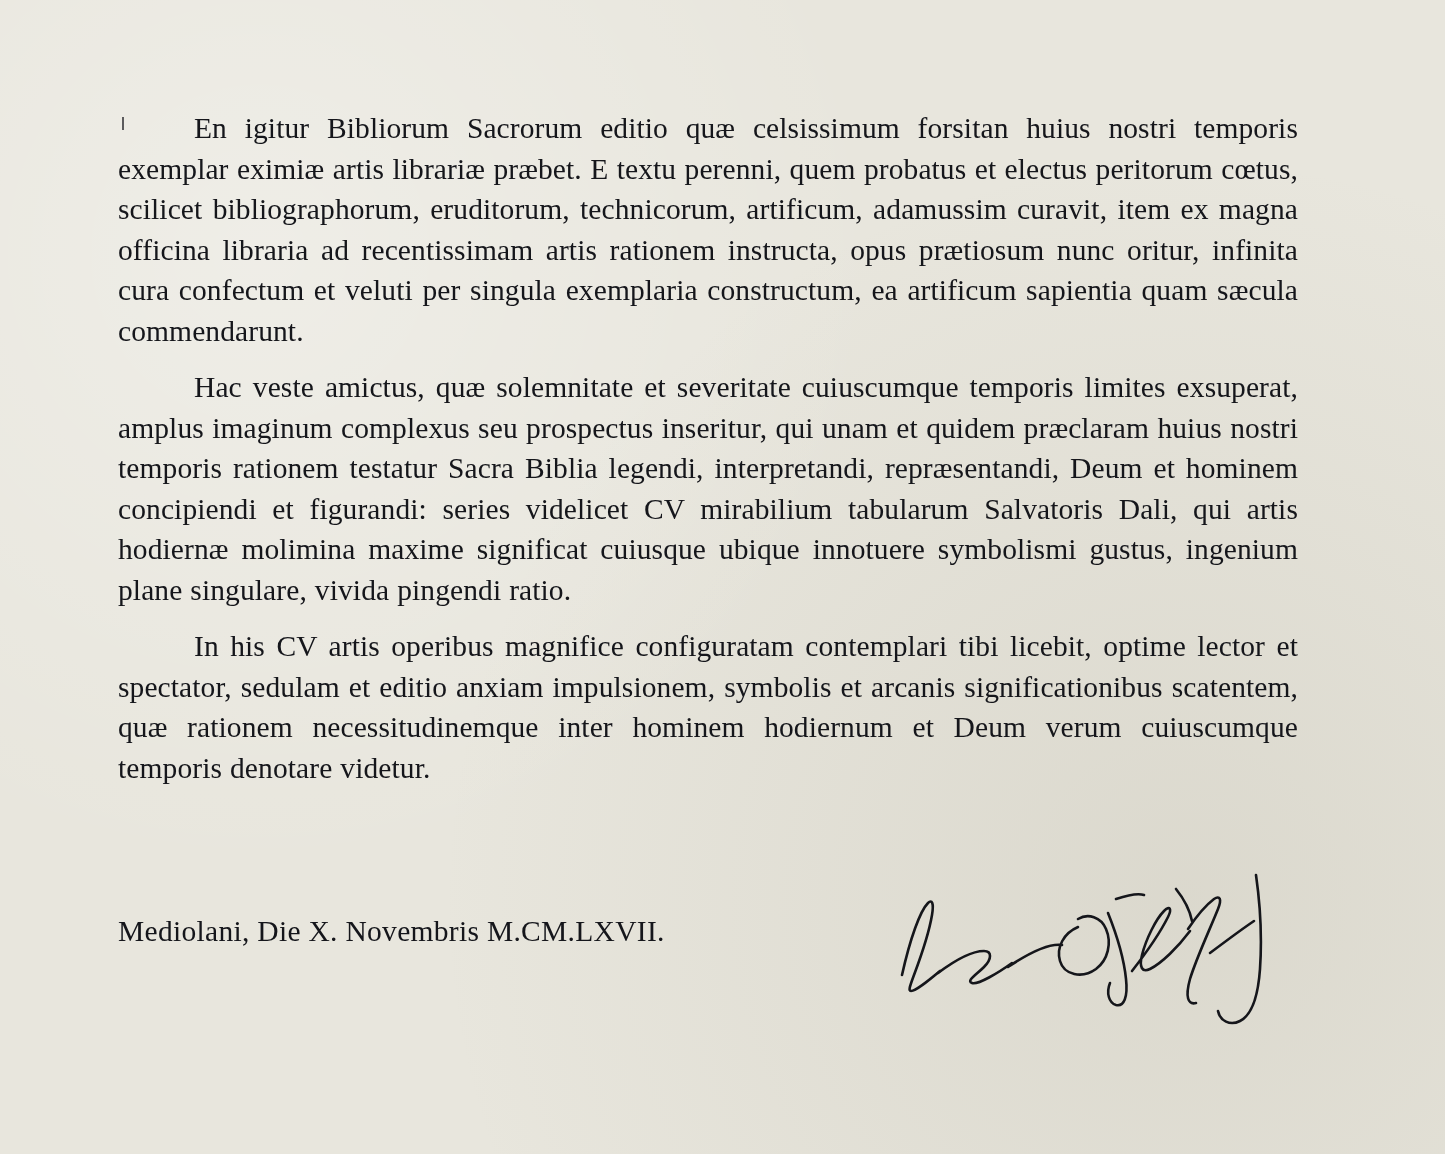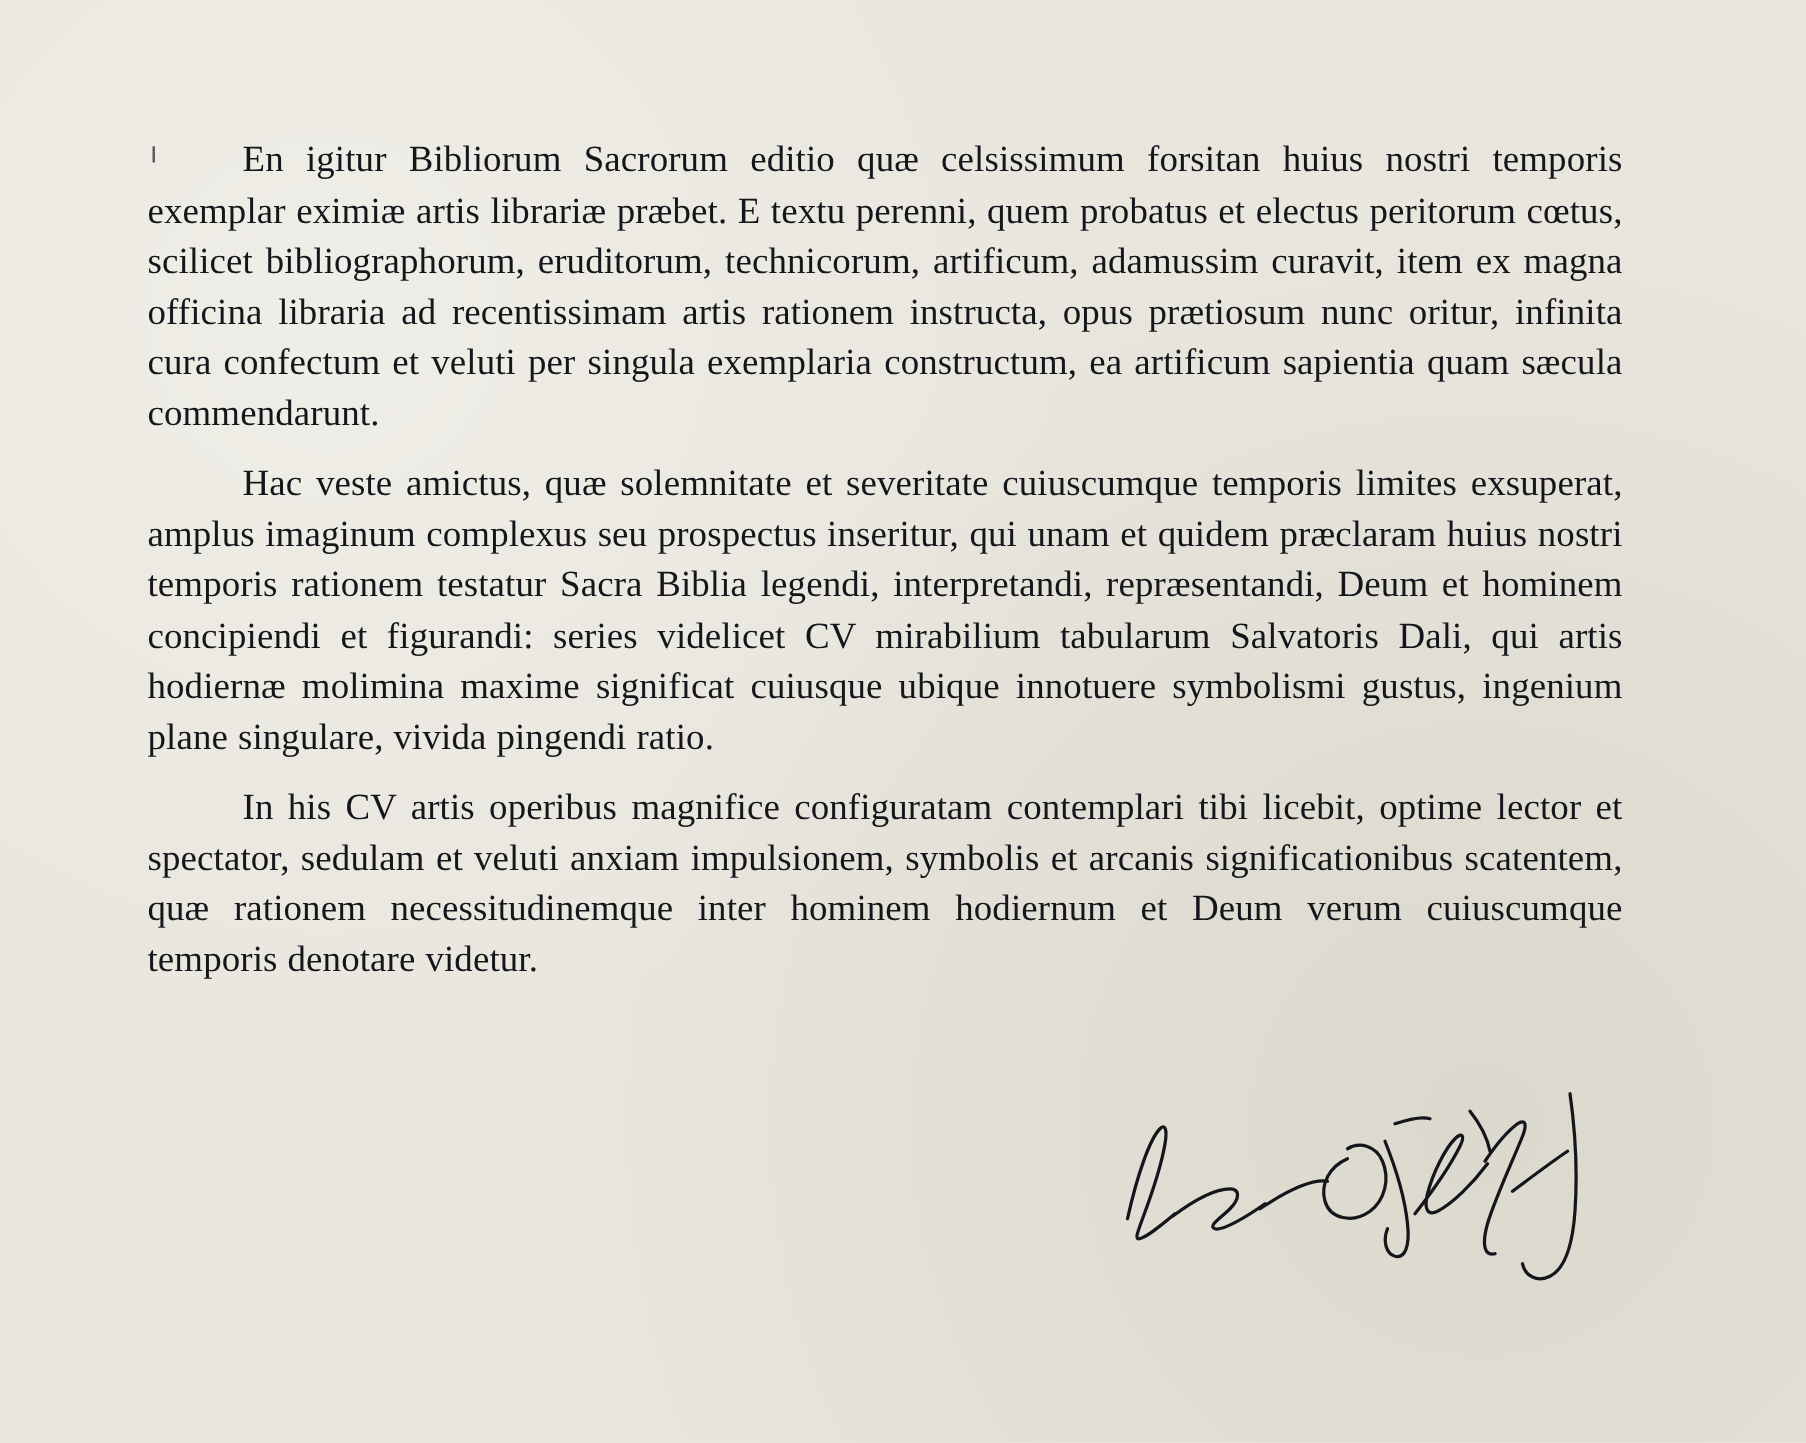--- a/index.html
+++ b/index.html
@@ -82,23 +82,24 @@
 
 <div class="page">
 
   <div class="grain"></div>
 
   <div class="tick"></div>
 
   <div class="text-block">
     <p class="para">En igitur Bibliorum Sacrorum editio quæ celsissimum forsitan huius nostri temporis exemplar eximiæ artis librariæ præbet. E textu perenni, quem probatus et electus peritorum cœtus, scilicet bibliographorum, eruditorum, technicorum, artificum, adamussim curavit, item ex magna officina libraria ad recentissimam artis rationem instructa, opus prætiosum nunc oritur, infinita cura confectum et veluti per singula exemplaria constructum, ea artificum sapientia quam sæcula commendarunt.</p>
     <p class="para">Hac veste amictus, quæ solemnitate et severitate cuiuscumque temporis limites exsuperat, amplus imaginum complexus seu prospectus inseritur, qui unam et quidem præclaram huius nostri temporis rationem testatur Sacra Biblia legendi, interpretandi, repræsentandi, Deum et hominem concipiendi et figurandi: series videlicet CV mirabilium tabularum Salvatoris Dali, qui artis hodiernæ molimina maxime significat cuiusque ubique innotuere symbolismi gustus, ingenium plane singulare, vivida pingendi ratio.</p>
-    <p class="para">In his CV artis operibus magnifice configuratam contemplari tibi licebit, optime lector et spectator, sedulam et veluti anxiam impulsionem, symbolis et arcanis significationibus scatentem, quæ rationem necessitudinemque inter hominem hodiernum et Deum verum cuiuscumque temporis denotare videtur.</p>
+    <p class="para">In his CV artis operibus magnifice configuratam contemplari tibi licebit, optime lector et spectator, sedulam et editio anxiam impulsionem, symbolis et arcanis significationibus scatentem, quæ rationem necessitudinemque inter hominem hodiernum et Deum verum cuiuscumque temporis denotare videtur.</p>
   </div>
 
+  <div class="colophon">Mediolani, Die X. Novembris M.CM.LXVII.</div>
 
   <svg class="signature" viewBox="0 0 420 200" xmlns="http://www.w3.org/2000/svg">
     <g fill="none" stroke="#15161b" stroke-width="2.6" stroke-linecap="round" stroke-linejoin="round">
       <path d="M22 120 C 30 84, 40 56, 48 48 C 52 44, 54 48, 52 60 C 49 78, 40 104, 34 120 C 30 131, 28 136, 31 136 C 36 136, 48 126, 60 116"></path>
       <path d="M58 118 C 74 106, 92 96, 104 96 C 112 96, 112 104, 104 112 C 96 120, 86 126, 92 128 C 98 130, 118 118, 132 108"></path>
       <path d="M128 112 C 146 100, 168 88, 182 90"></path>
       <path d="M198 72 C 184 78, 176 92, 180 106 C 184 120, 202 124, 216 114 C 228 105, 232 88, 226 74 C 221 62, 208 58, 198 64"></path>
       <path d="M228 58 C 236 78, 244 104, 246 124 C 248 142, 244 152, 236 150 C 229 148, 226 138, 230 128"></path>
       <path d="M236 44 C 248 40, 258 38, 264 40"></path>
       <path d="M252 116 C 266 98, 280 78, 288 62 C 292 54, 290 50, 284 56 C 276 64, 266 84, 262 100 C 259 112, 262 118, 270 114 C 282 108, 298 92, 310 76"></path>

